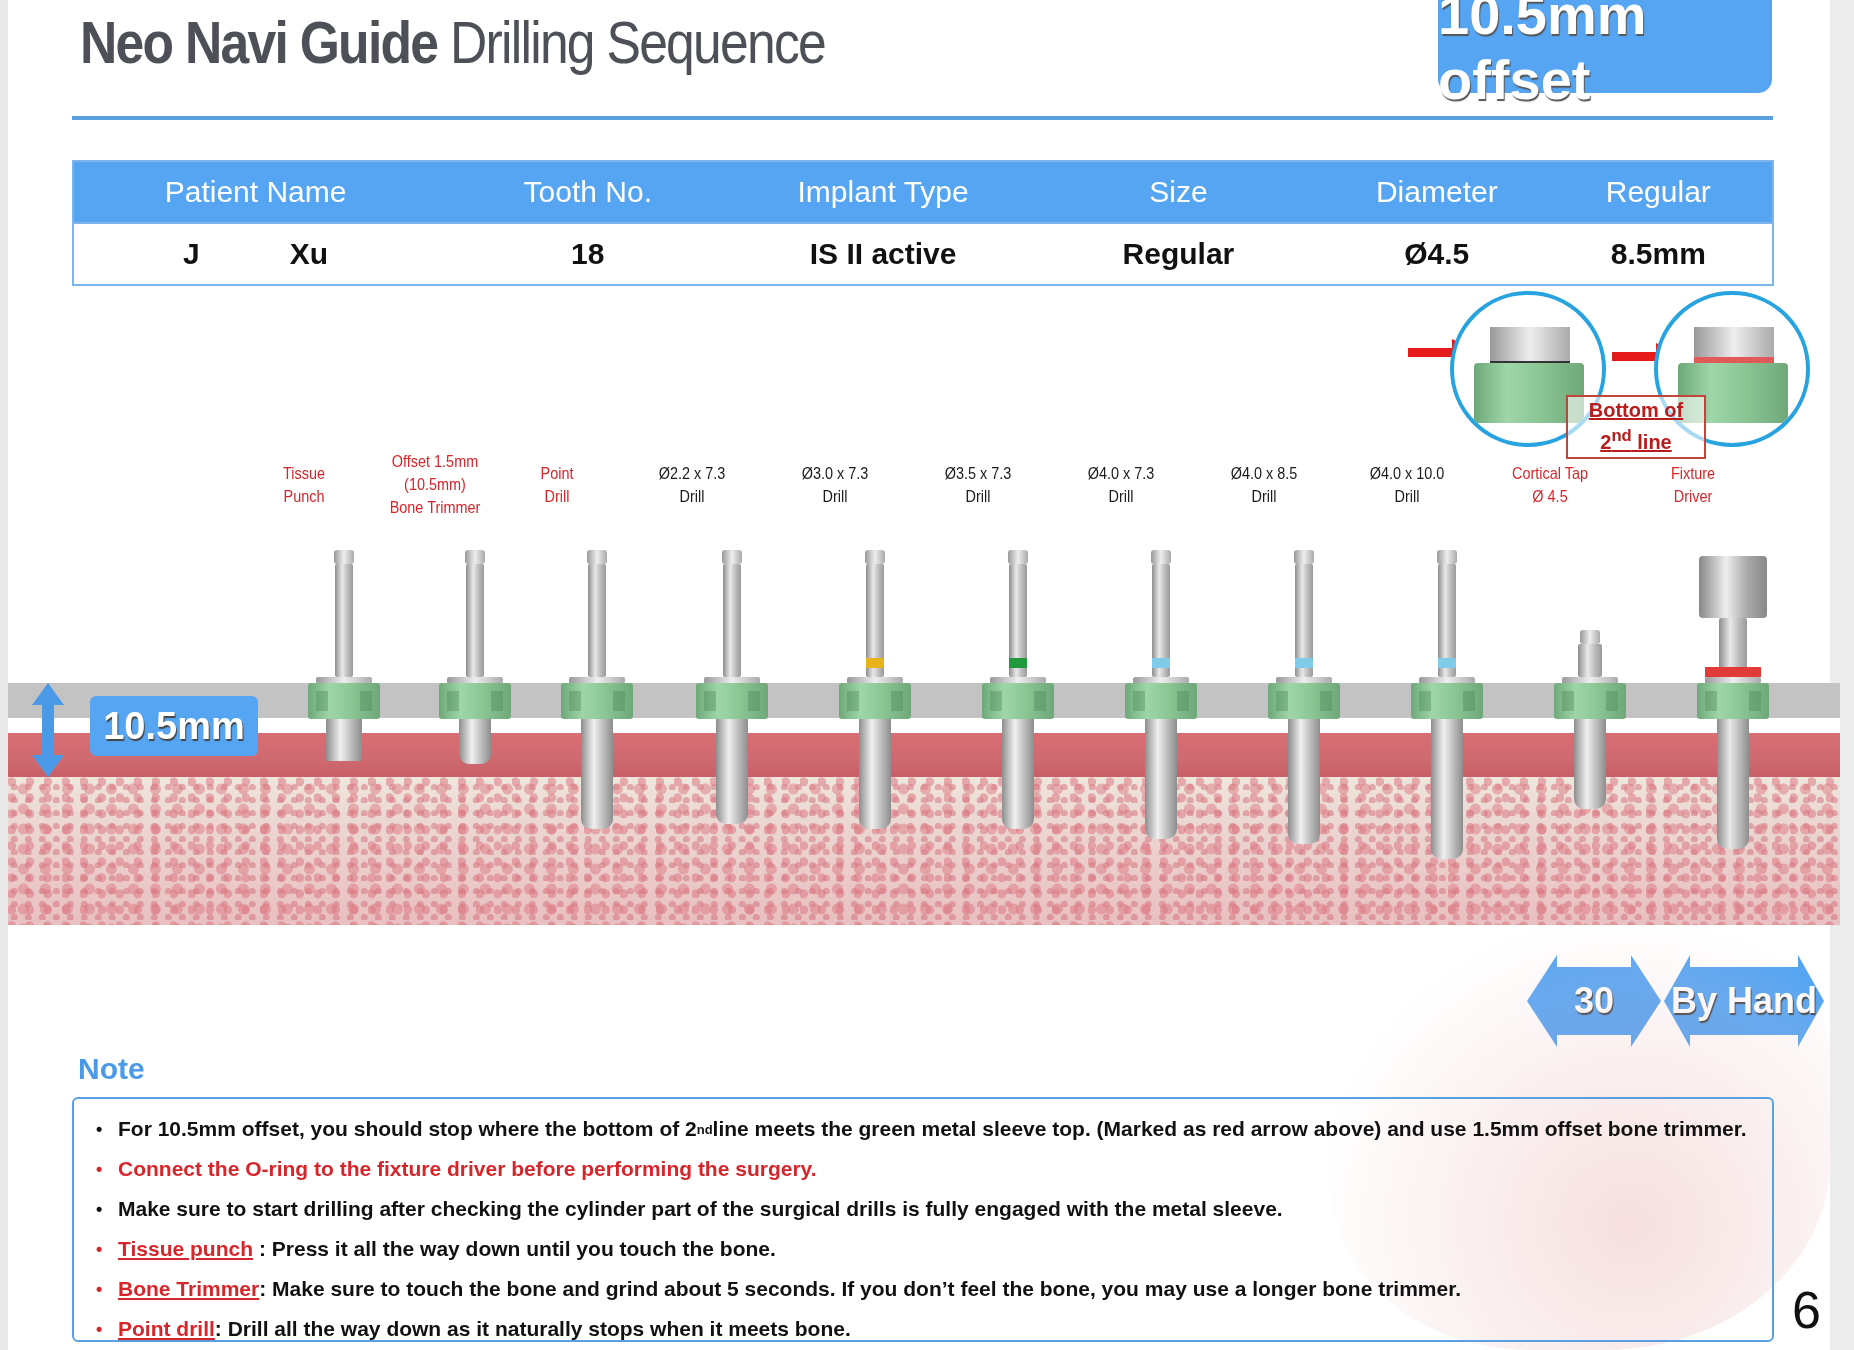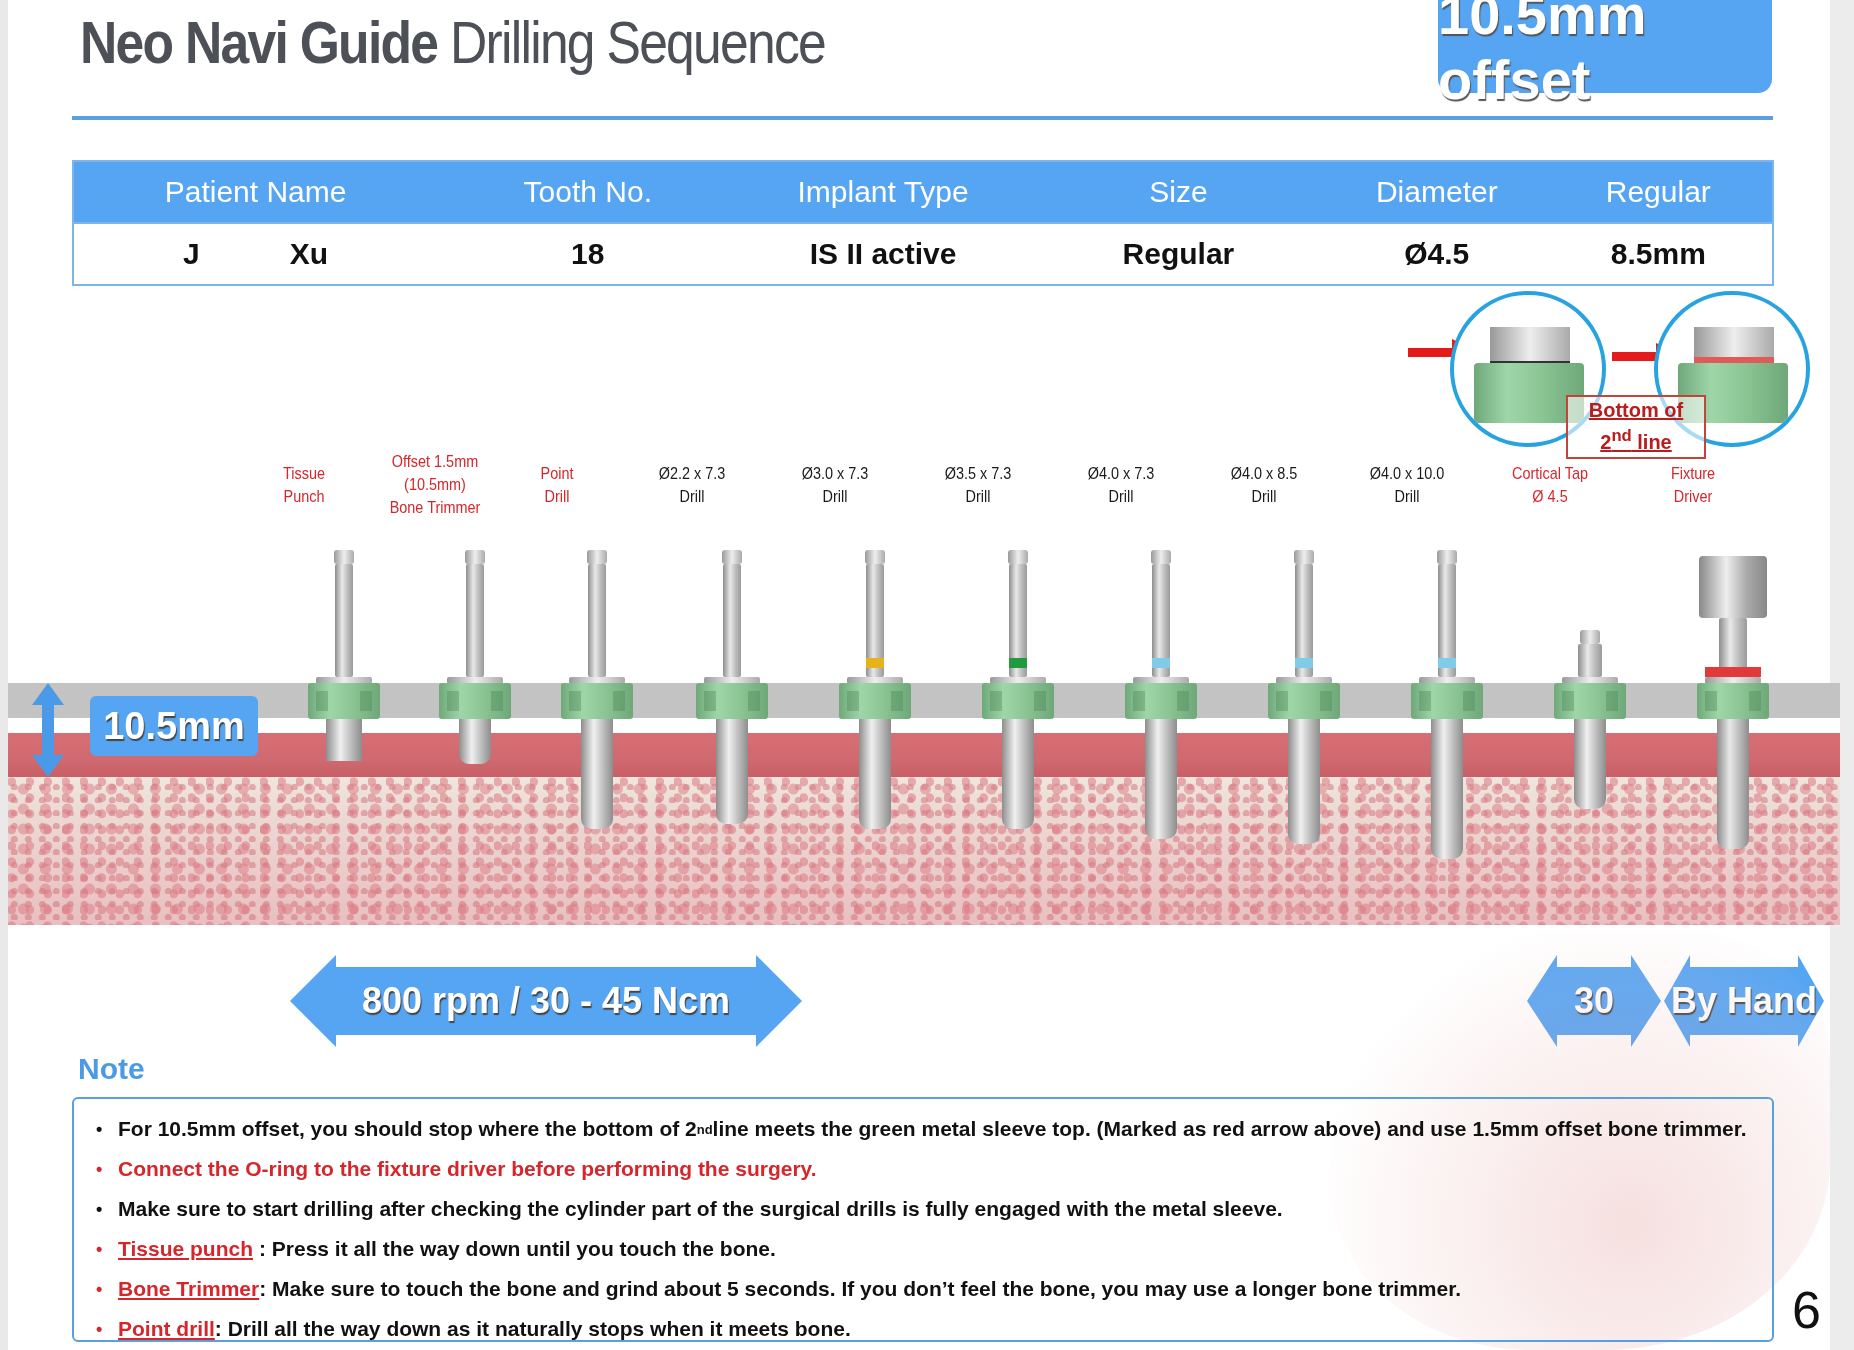--- a/index.html
+++ b/index.html
@@ -262,26 +262,20 @@
         <div class="shaft" style="top: 78px; height: 59px; left: 26px; width: 28px;"></div>
         <div class="band" style="background: rgb(224, 58, 58); top: 127px; left: 12px; width: 56px;"></div>
         <div class="collar"></div>
         <div class="sleeve"></div>
         <div class="tip" style="height: 130px; background: linear-gradient(90deg, rgb(141, 141, 141), rgb(232, 232, 232) 40%, rgb(187, 187, 187) 70%, rgb(141, 141, 141));"></div>
       </div>
     </div>
 </div>
 
 <div class="speed-row">
-  <div class="arrow-dbl" style="left:290px;width:512px">
-    <svg width="512" height="92" viewBox="0 0 512 92">
-        <polygon points="0,46 46,0 46,12 466,12 466,0 512,46 466,92 466,80 46,80 46,92" fill="#55a5f3"></polygon>
-      </svg>
-    <div class="arrow-text">800 rpm / 30 - 45 Ncm</div>
-  </div>
   <div class="arrow-dbl" style="left:1527px;width:134px">
     <svg width="134" height="92" viewBox="0 0 134 92">
         <polygon points="0,46 30,0 30,12 104,12 104,0 134,46 104,92 104,80 30,80 30,92" fill="#55a5f3"></polygon>
       </svg>
     <div class="arrow-text">30</div>
   </div>
   <div class="arrow-dbl" style="left:1664px;width:160px">
     <svg width="160" height="92" viewBox="0 0 160 92">
         <polygon points="0,46 26,0 26,12 134,12 134,0 160,46 134,92 134,80 26,80 26,92" fill="#55a5f3"></polygon>
       </svg>

